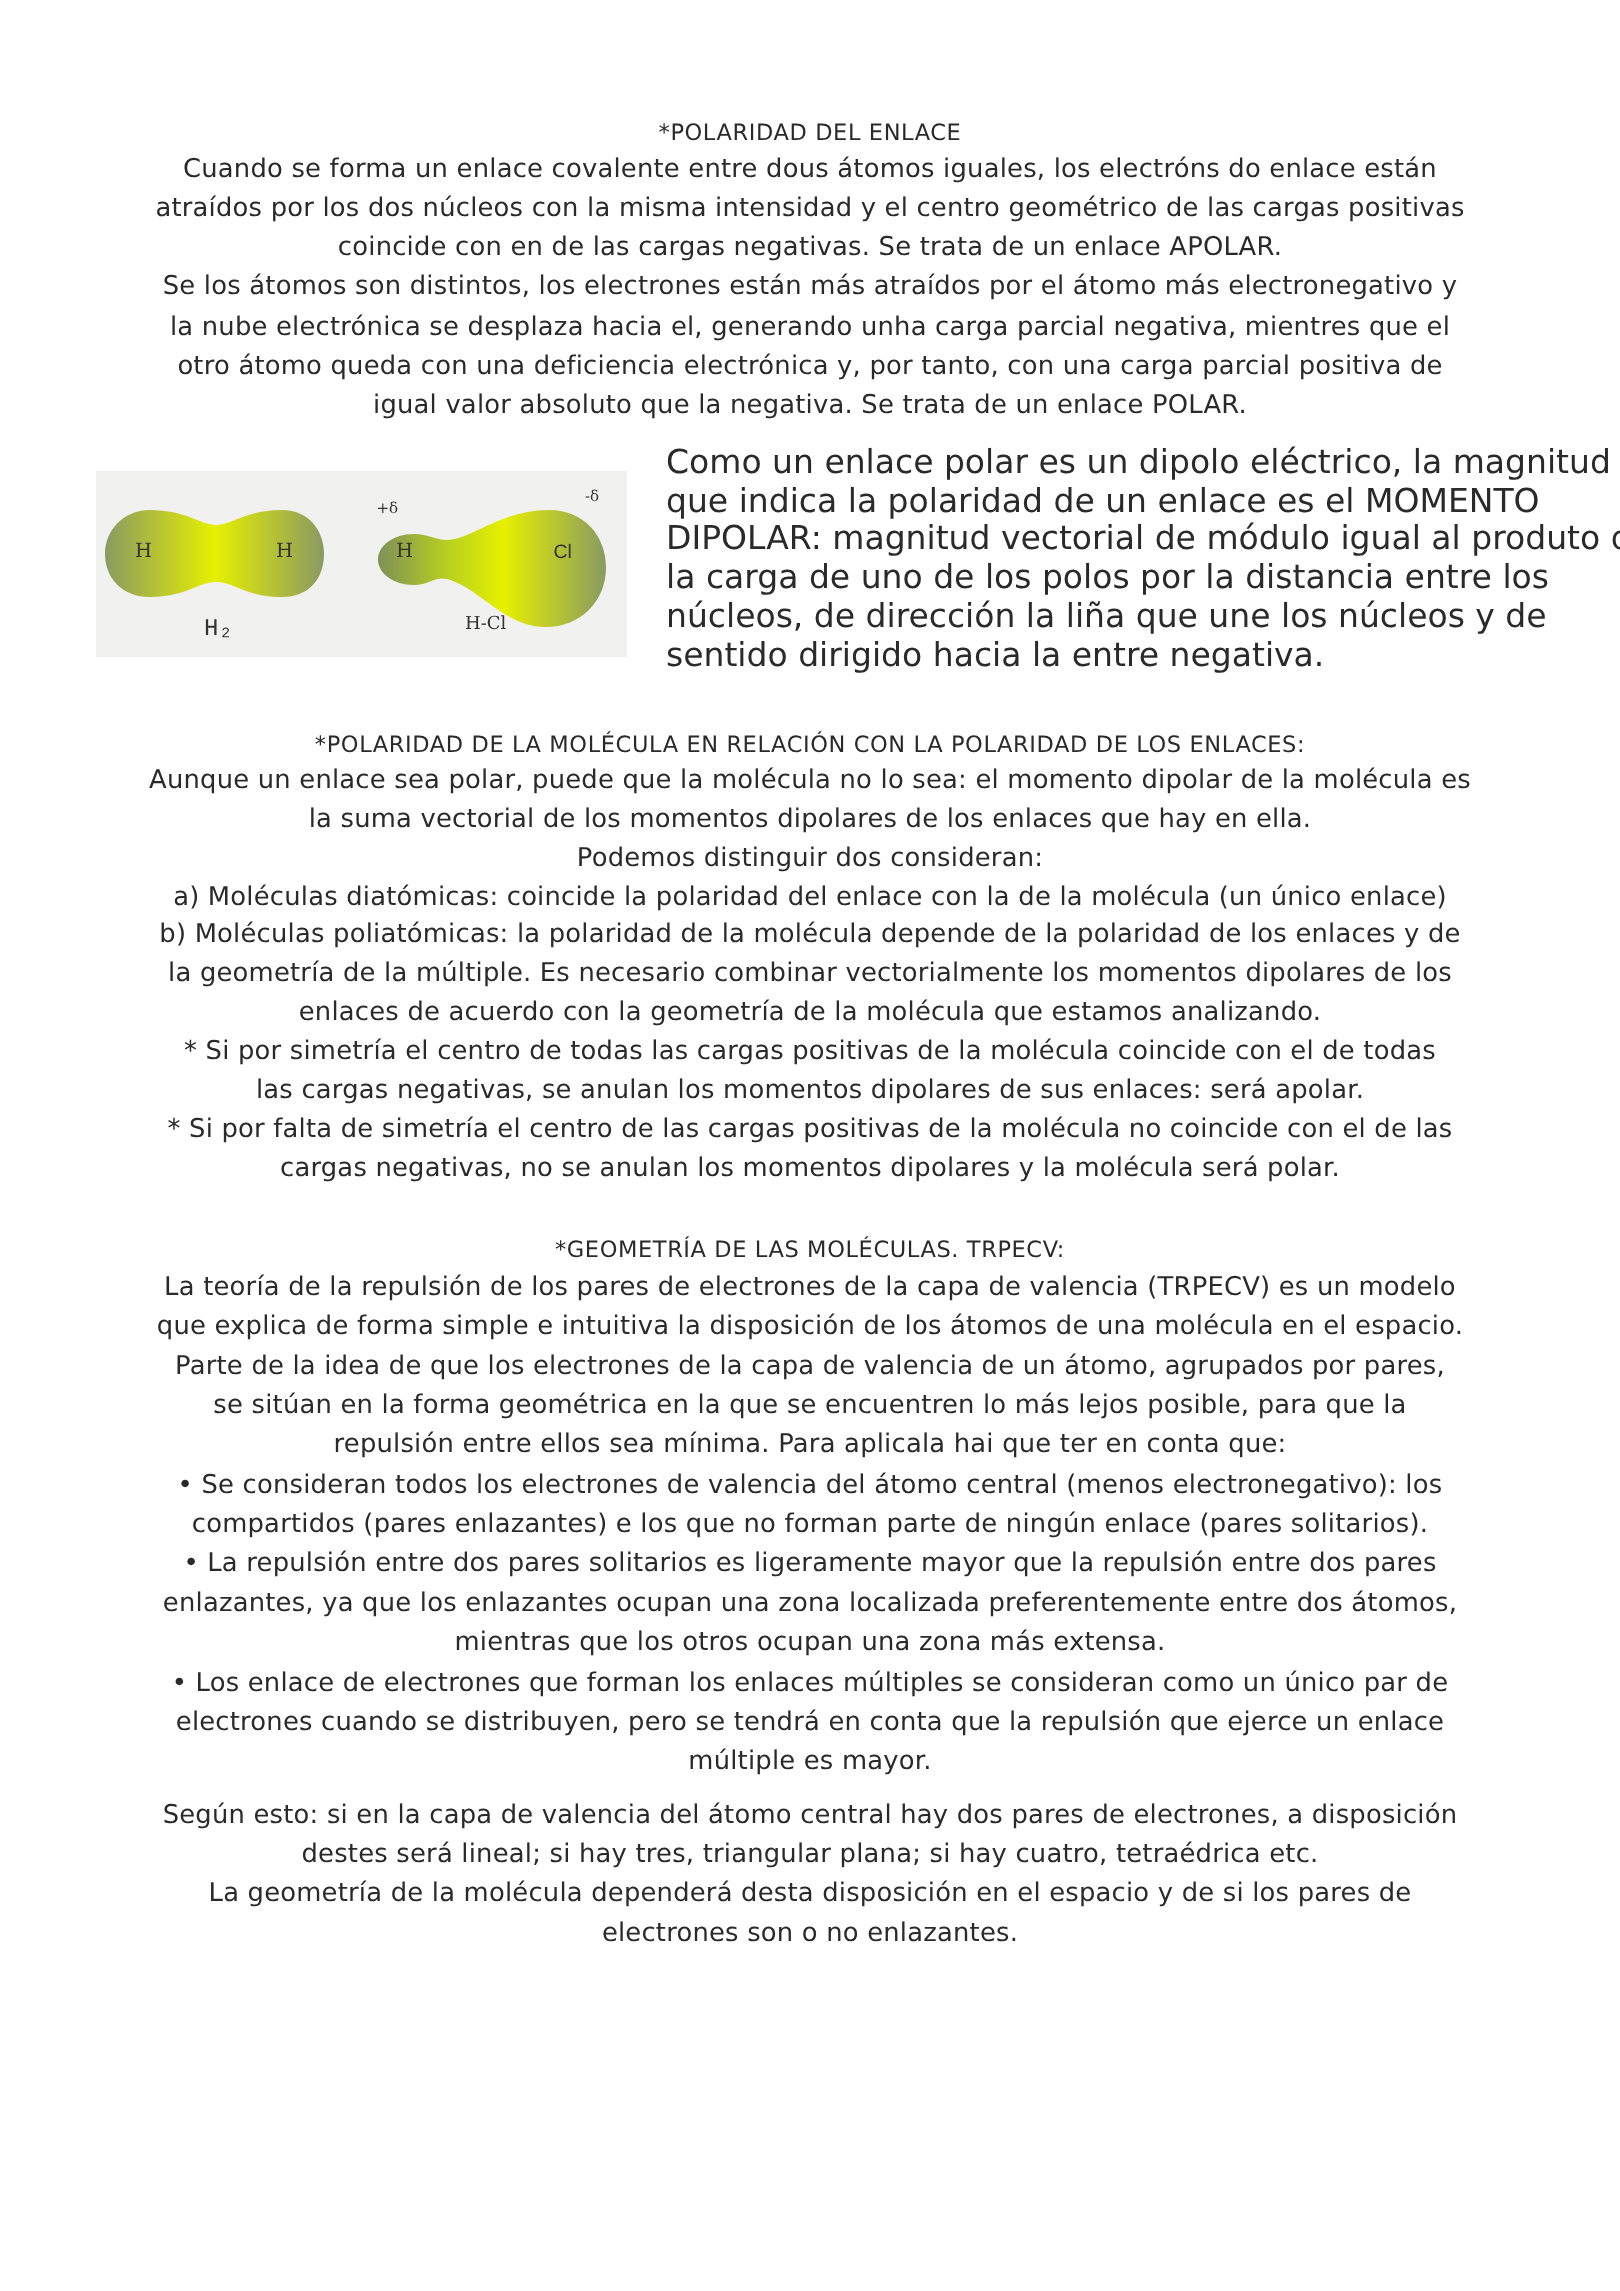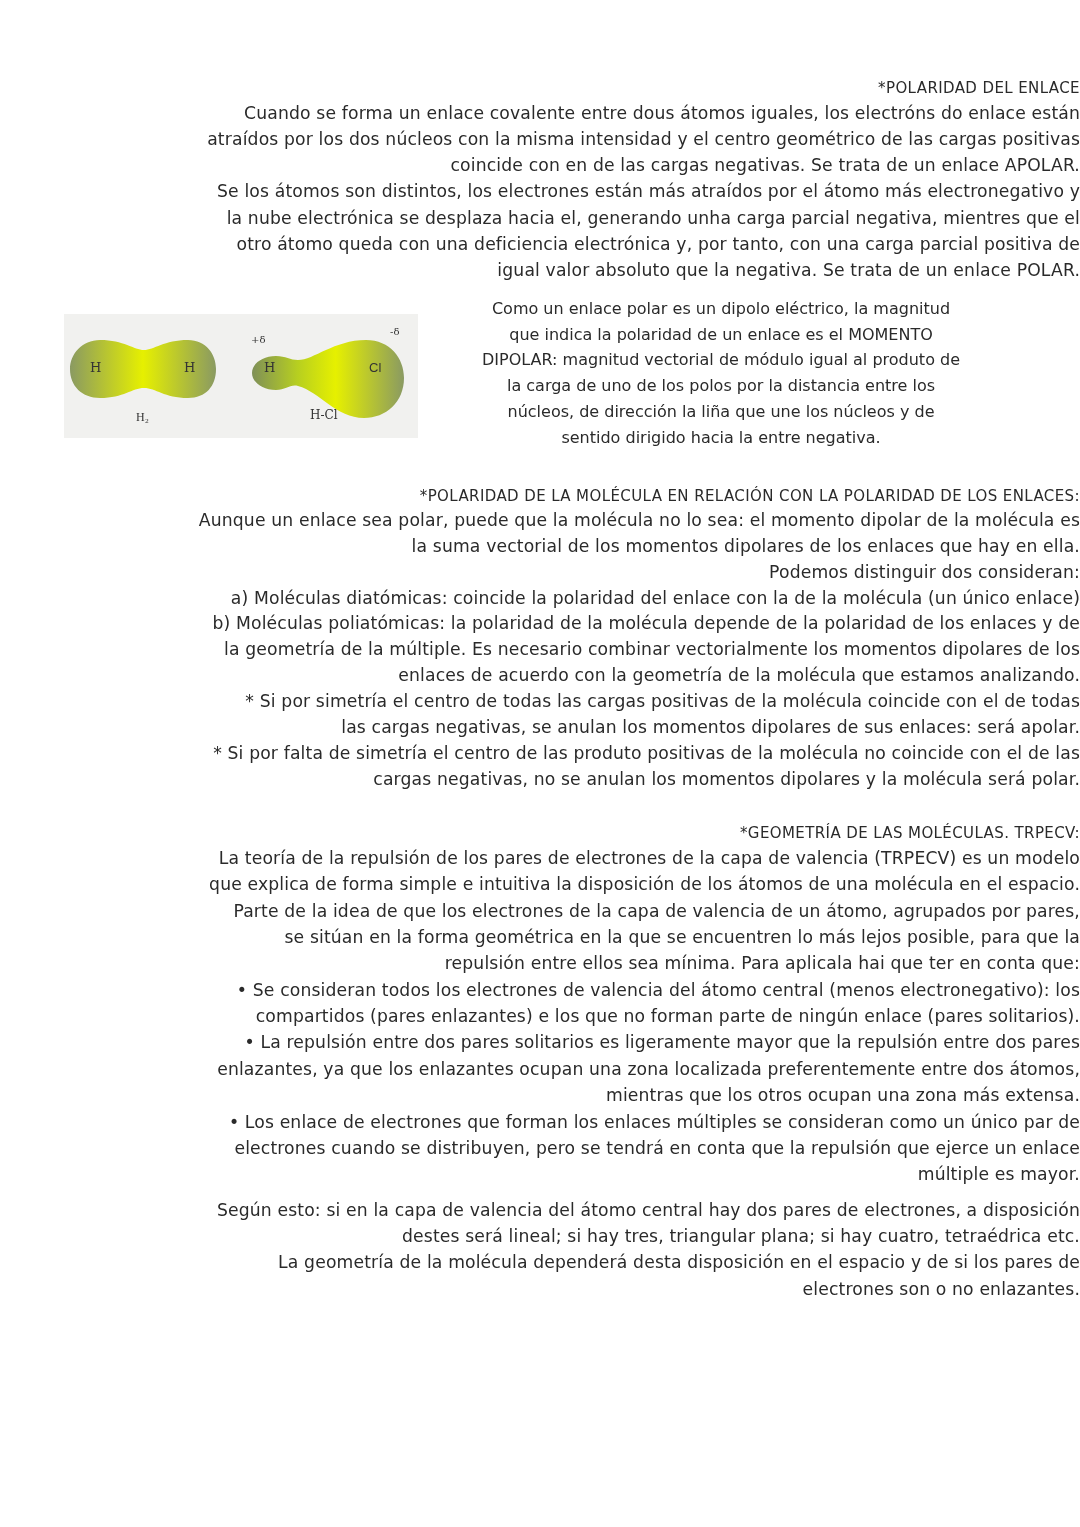--- a/index.html
+++ b/index.html
@@ -1,22 +1,22 @@
 <!DOCTYPE html>
 <html><head>
 <meta charset="utf-8">
 <style>
   html, body { margin:0; padding:0; background:#ffffff; }
   body { width:1080px; height:1527px; position:relative; overflow:hidden;
     font-family:"DejaVu Sans", sans-serif; color:#2a2a2a; }
-  .line { position:absolute; left:0; width:1080px; text-align:right;
+  .line { position:absolute; left:0; width:1080px; text-align:center;
     font-size:17.2px; letter-spacing:0.15px; white-space:nowrap; line-height:26px; }
   .title { font-size:15px; letter-spacing:0.4px; }
-  .side { position:absolute; left:416px; width:610px; text-align:center;
-    font-size:16px; white-space:nowrap; line-height:26px; }
+  .side { position:absolute; left:444px; width:610px; text-align:left;
+    font-size:22px; white-space:nowrap; line-height:26px; }
   .figure { position:absolute; left:64px; top:314px; width:354px; height:124px;
     background:#f1f1ef; }
   .figure svg { display:block; }
 </style>
 </head>
 <body>
 
 <div class="line title" style="top:75px">*POLARIDAD DEL ENLACE</div>
 <div class="line" style="top:100px">Cuando se forma un enlace covalente entre dous átomos iguales, los electróns do enlace están</div>
 <div class="line" style="top:126px">atraídos por los dos núcleos con la misma intensidad y el centro geométrico de las cargas positivas</div>
@@ -41,21 +41,21 @@
         <stop offset="1" stop-color="#8a9a62"></stop>
       </linearGradient>
     </defs>
 
     <path d="M 36 26 C 60 26 70 36 80 36 C 90 36 100 26 124 26 C 142 26 152 40 152 55 C 152 72 142 84 124 84 C 100 84 92 74 80 74 C 68 74 60 84 36 84 C 18 84 6 72 6 55 C 6 40 18 26 36 26 Z" fill="url(#gH2)"></path>
 
     <path d="M 212 42 C 222 42 226 46 234 46 C 250 46 270 26 302 26 C 326 26 340 44 340 64 C 340 88 322 104 300 104 C 272 104 256 78 234 72 C 226 70 222 76 212 76 C 198 76 188 68 188 59 C 188 50 198 42 212 42 Z" fill="url(#gHCl)"></path>
   </svg>
   <span style="position:absolute;left:26px;top:46px;font-family:'DejaVu Serif',serif;font-size:13px;color:#333;">H</span>
   <span style="position:absolute;left:120px;top:46px;font-family:'DejaVu Serif',serif;font-size:13px;color:#333;">H</span>
-  <span style="position:absolute;left:72px;top:96px;font-family:Liberation Serif, serif;font-size:12px;color:#333;">H₂</span>
+  <span style="position:absolute;left:72px;top:96px;font-family:Liberation Mono, monospace;font-size:16px;color:#333;">H₂</span>
   <span style="position:absolute;left:187px;top:20px;font-family:'DejaVu Serif',serif;font-size:10px;color:#333;">+δ</span>
   <span style="position:absolute;left:326px;top:12px;font-family:'DejaVu Serif',serif;font-size:10px;color:#333;">-δ</span>
   <span style="position:absolute;left:200px;top:46px;font-family:'DejaVu Serif',serif;font-size:13px;color:#333;">H</span>
   <span style="position:absolute;left:305px;top:46px;font-family:Liberation Sans, sans-serif;font-size:13px;color:#333;">Cl</span>
   <span style="position:absolute;left:246px;top:94px;font-family:'DejaVu Serif',serif;font-size:12px;color:#333;">H-Cl</span>
 </div>
 
 <div class="side" style="top:296px">Como un enlace polar es un dipolo eléctrico, la magnitud</div>
 <div class="side" style="top:322px">que indica la polaridad de un enlace es el MOMENTO</div>
 <div class="side" style="top:347px">DIPOLAR: magnitud vectorial de módulo igual al produto de</div>
@@ -66,21 +66,21 @@
 <div class="line title" style="top:483px">*POLARIDAD DE LA MOLÉCULA EN RELACIÓN CON LA POLARIDAD DE LOS ENLACES:</div>
 <div class="line" style="top:507px">Aunque un enlace sea polar, puede que la molécula no lo sea: el momento dipolar de la molécula es</div>
 <div class="line" style="top:533px">la suma vectorial de los momentos dipolares de los enlaces que hay en ella.</div>
 <div class="line" style="top:559px">Podemos distinguir dos consideran:</div>
 <div class="line" style="top:585px">a) Moléculas diatómicas: coincide la polaridad del enlace con la de la molécula (un único enlace)</div>
 <div class="line" style="top:610px">b) Moléculas poliatómicas: la polaridad de la molécula depende de la polaridad de los enlaces y de</div>
 <div class="line" style="top:636px">la geometría de la múltiple. Es necesario combinar vectorialmente los momentos dipolares de los</div>
 <div class="line" style="top:662px">enlaces de acuerdo con la geometría de la molécula que estamos analizando.</div>
 <div class="line" style="top:688px">*  Si por simetría el centro de todas las cargas positivas de la molécula coincide con el de todas</div>
 <div class="line" style="top:714px">las cargas negativas, se anulan los momentos dipolares de sus enlaces: será apolar.</div>
-<div class="line" style="top:740px">* Si por falta de simetría el centro de las produto positivas de la molécula no coincide con el de las</div>
+<div class="line" style="top:740px">* Si por falta de simetría el centro de las cargas positivas de la molécula no coincide con el de las</div>
 <div class="line" style="top:766px">cargas negativas, no se anulan los momentos dipolares y la molécula será polar.</div>
 
 <div class="line title" style="top:820px">*GEOMETRÍA DE LAS MOLÉCULAS. TRPECV:</div>
 <div class="line" style="top:845px">La teoría de la repulsión de los pares de electrones de la capa de valencia (TRPECV) es un modelo</div>
 <div class="line" style="top:871px">que explica de forma simple e intuitiva la disposición de los átomos de una molécula en el espacio.</div>
 <div class="line" style="top:898px">Parte de la idea de que los electrones de la capa de valencia de un átomo, agrupados por pares,</div>
 <div class="line" style="top:924px">se sitúan en la forma geométrica en la que se encuentren lo más lejos posible, para que la</div>
 <div class="line" style="top:950px">repulsión entre ellos sea mínima. Para aplicala hai que ter en conta que:</div>
 <div class="line" style="top:977px">• Se consideran todos los electrones de valencia del átomo central (menos electronegativo): los</div>
 <div class="line" style="top:1003px">compartidos (pares enlazantes) e los que no forman parte de ningún enlace (pares solitarios).</div>

